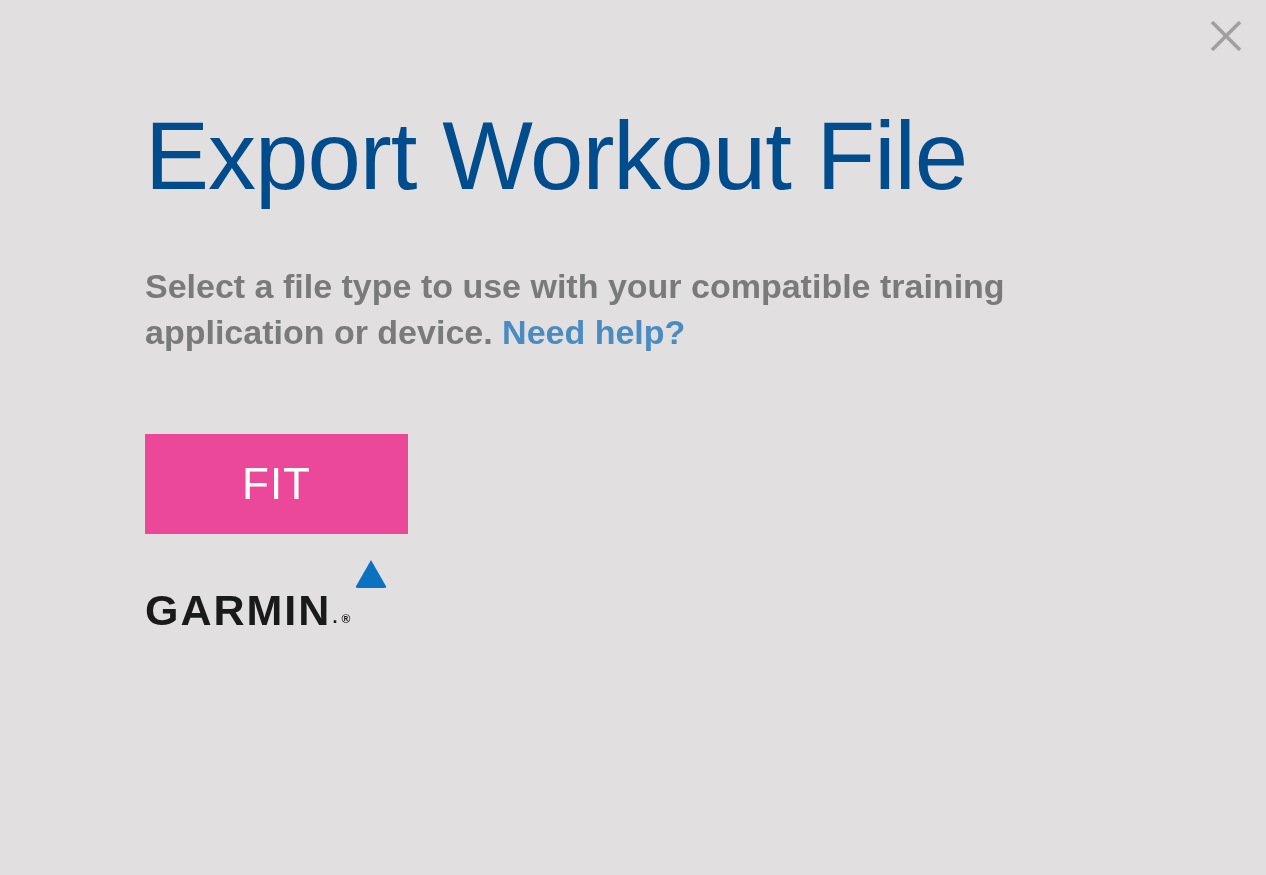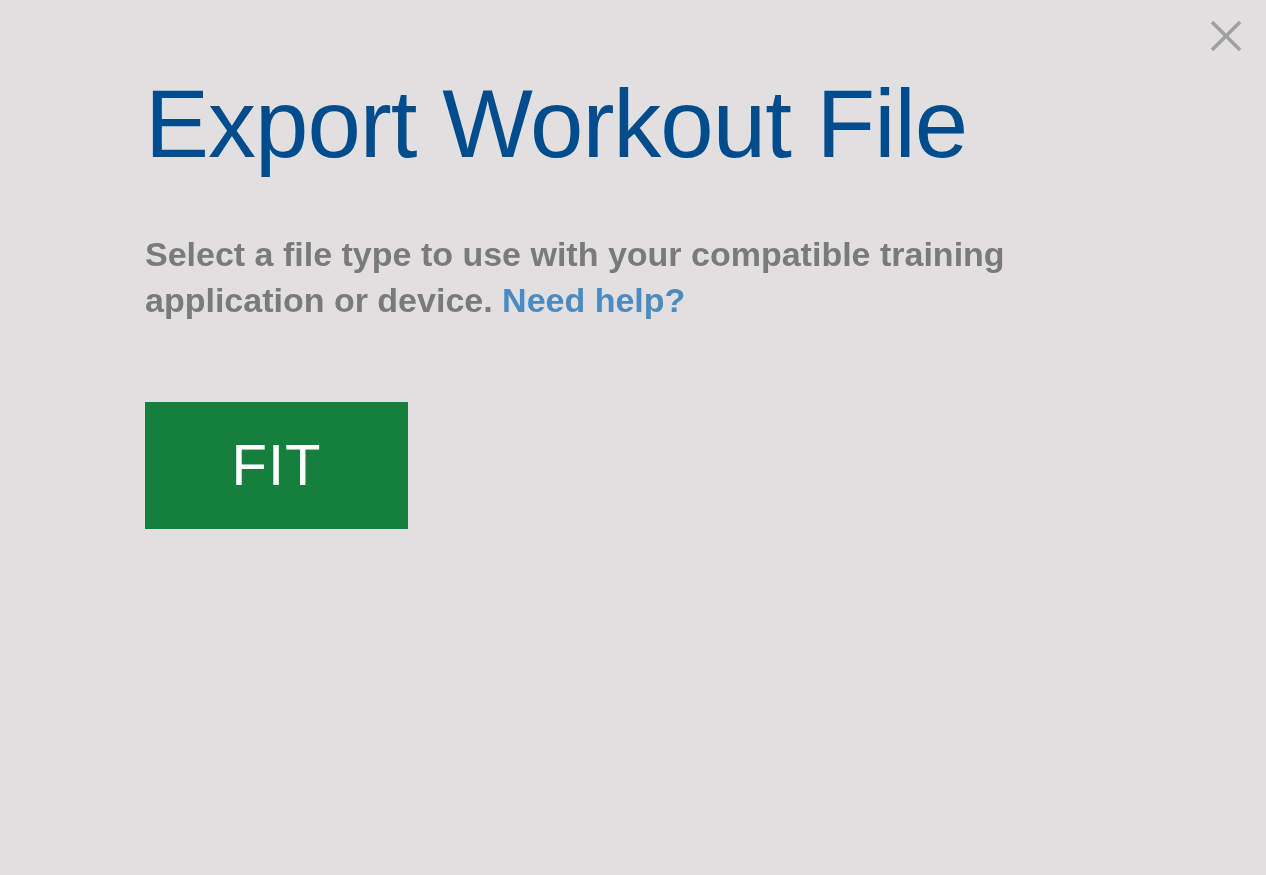--- a/index.html
+++ b/index.html
@@ -28,21 +28,21 @@
       border: none;
       padding: 0;
     }
     
     .close-btn svg {
       width: 32px;
       height: 32px;
     }
     
     .content {
-      padding: 76px 0 0 145px;
+      padding: 108px 0 0 145px;
       max-width: 1100px;
     }
     
     .title {
       font-size: 96px;
       font-weight: 400;
       color: #004c8c;
       letter-spacing: -1px;
       line-height: 1;
       margin-bottom: 60px;
@@ -59,24 +59,24 @@
     
     .help-link {
       color: #4a8bc2;
       cursor: pointer;
       text-decoration: none;
     }
     
     .fit-button {
       display: inline-block;
       width: 263px;
-      height: 127px;
-      background: #15803d;
+      height: 100px;
+      background: #ec4899;
       color: #ffffff;
-      font-size: 58px;
+      font-size: 44px;
       font-weight: 400;
       border: none;
       cursor: pointer;
       text-align: center;
       line-height: 100px;
       letter-spacing: 1px;
       margin-bottom: 26px;
     }
     
     .best-for {
@@ -146,13 +146,19 @@
 <div class="content">
   <h1 class="title">Export Workout File</h1>
   
   <p class="description">
     <span>Select a file type to use with your compatible training application or device. </span><a class="help-link">Need help?</a>
   </p>
   
   <button class="fit-button">FIT</button>
   
   
+  <div class="garmin-logo">
+    <div class="garmin-triangle"></div>
+    <div class="garmin-text">
+      <span>GARMIN</span><span class="dot">.</span><span class="reg">®</span>
+    </div>
+  </div>
 </div>
 
 </body></html>

